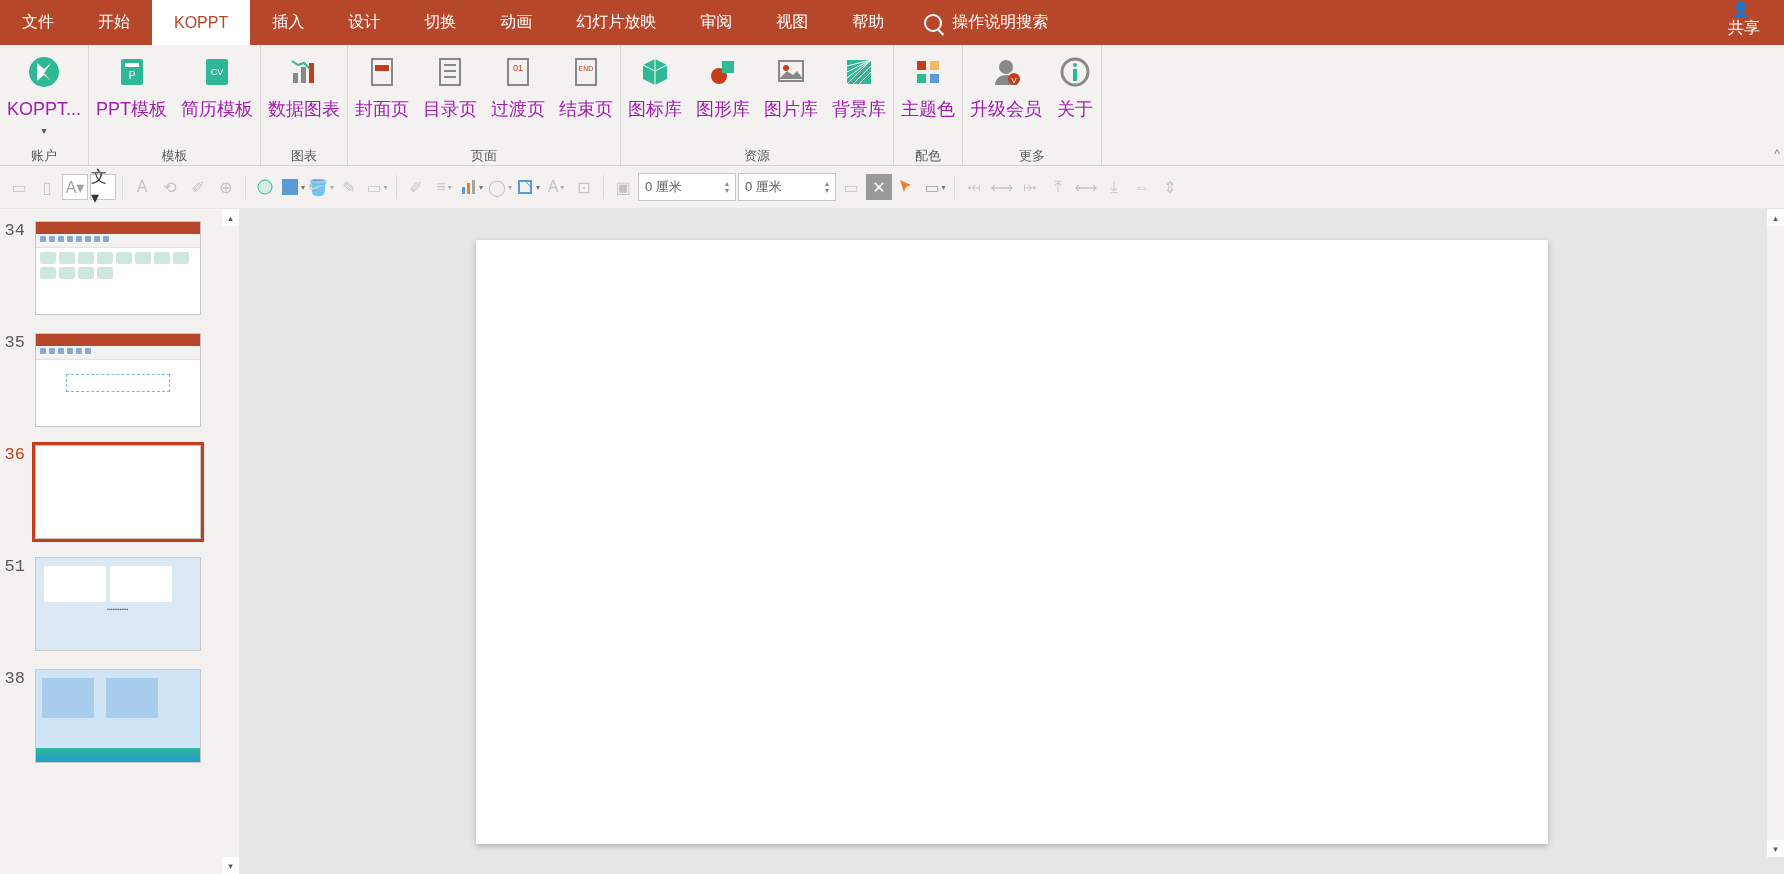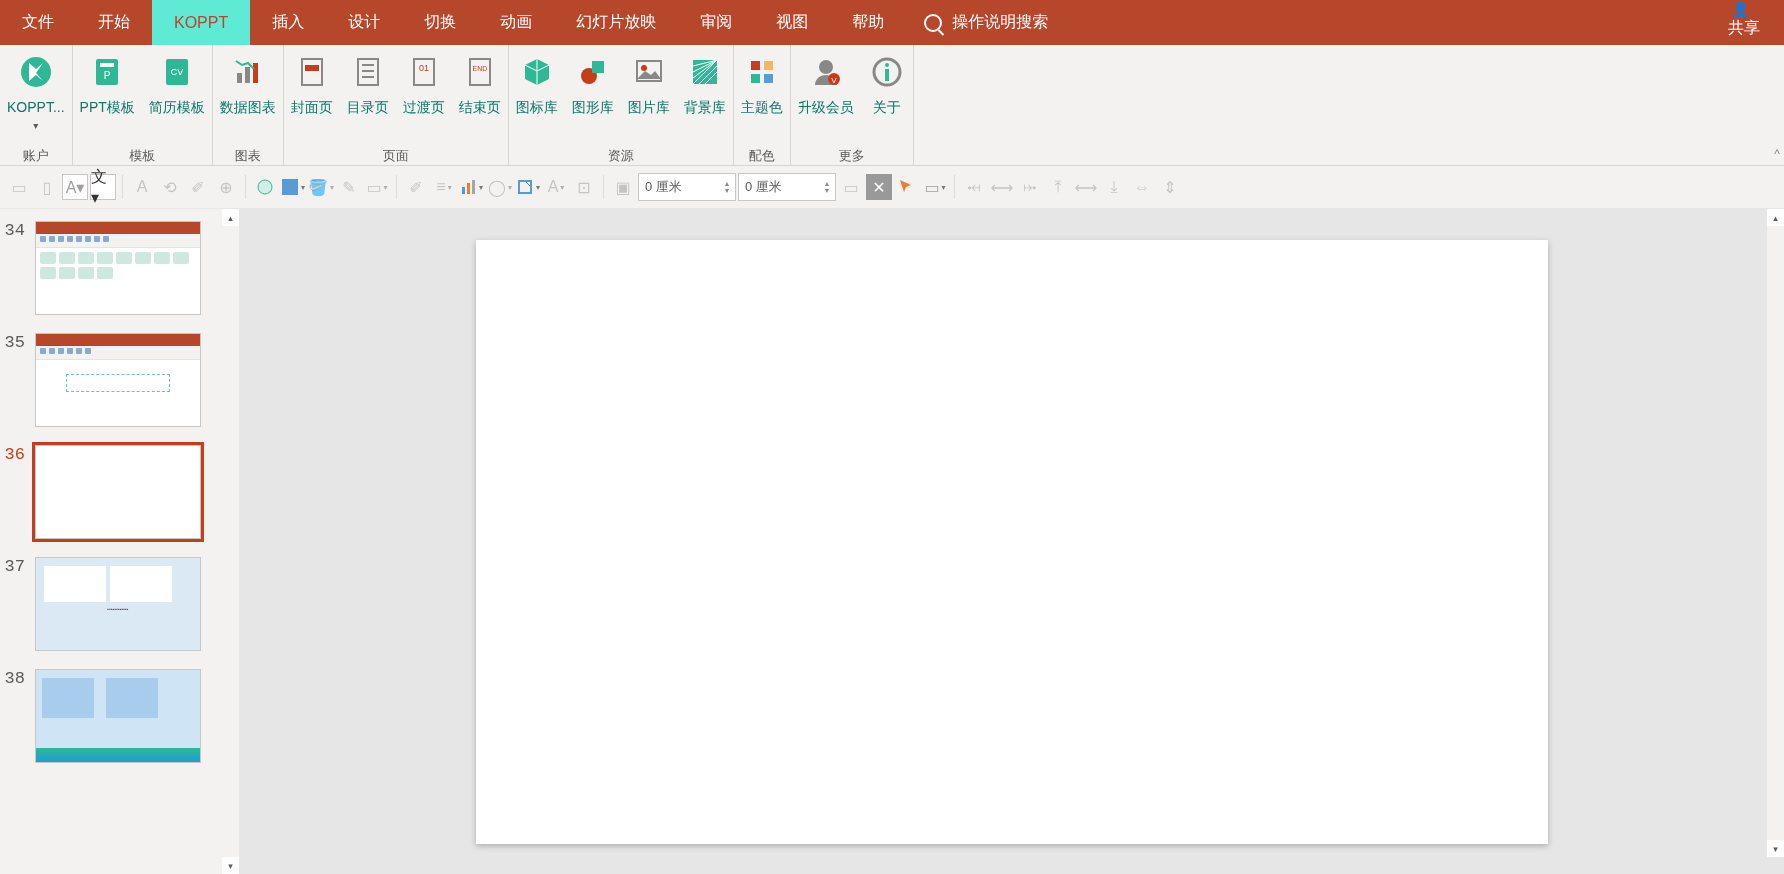--- a/index.html
+++ b/index.html
@@ -1,35 +1,35 @@
 <!DOCTYPE html>
 <html><head>
   <meta charset="utf-8">
   <style>
     * { margin: 0; padding: 0; box-sizing: border-box; font-family: "Microsoft YaHei", sans-serif; }
     body { width: 1784px; height: 874px; overflow: hidden; background: #f0f0f0; user-select: none; }
     
     
     .menubar { background: #b7472a; height: 45px; display: flex; align-items: stretch; color: #fff; position: relative; }
     .menubar .tab { padding: 0 22px; display: flex; align-items: center; font-size: 16px; cursor: pointer; }
-    .menubar .tab.active { background: #5eead4; color: #b7472a; }
+    .menubar .tab.active { background: #ffffff; color: #b7472a; }
     .menubar .search-wrap { display: flex; align-items: center; margin-left: 18px; font-size: 16px; color: #fff; }
     .menubar .search-icon { width: 18px; height: 18px; border: 2px solid #fff; border-radius: 50%; position: relative; margin-right: 10px; }
     .menubar .search-icon::after { content: ''; position: absolute; width: 2px; height: 7px; background: #fff; bottom: -6px; right: -2px; transform: rotate(-45deg); }
     .menubar .share { margin-left: auto; padding: 0 24px; display: flex; align-items: center; font-size: 16px; flex-direction: column; }
     .menubar .share-icon::before { content: '👤'; margin-right: 6px; font-size: 14px; opacity: .9; }
     
     
     .ribbon { background: #f3f2f1; display: flex; height: 121px; border-bottom: 1px solid #d5d5d5; }
     .ribbon-group { display: flex; flex-direction: column; align-items: stretch; border-right: 1px solid #d5d5d5; }
     .ribbon-group .buttons { display: flex; flex: 1; align-items: flex-start; padding-top: 8px; }
     .ribbon-group-label { text-align: center; font-size: 13px; color: #5a5a5a; padding: 4px 0 5px; }
     .rbtn { display: flex; flex-direction: column; align-items: center; justify-content: flex-start; padding: 2px 7px; cursor: pointer; min-width: 52px; height: 90px; }
     .rbtn .ico { width: 34px; height: 34px; display: flex; align-items: center; justify-content: center; margin-bottom: 10px; }
-    .rbtn .lbl { font-size: 14px; color: #0f766e; text-align: center; line-height: 1.2; white-space: pre; }
+    .rbtn .lbl { font-size: 18px; color: #a21caf; text-align: center; line-height: 1.2; white-space: pre; }
     .rbtn .caret { font-size: 10px; color: #5a5a5a; margin-top: 4px; }
     
     
     .ico svg { width: 34px; height: 34px; }
     .accent { color: #2fb895; }
     
     
     .toolbar2 { background: #f3f2f1; height: 43px; display: flex; align-items: center; padding: 0 6px; gap: 2px; border-bottom: 1px solid #e7e7e7; }
     .tb { width: 26px; height: 26px; display: flex; align-items: center; justify-content: center; color: #a0a0a0; cursor: pointer; position: relative; }
     .tb.disabled { opacity: .55; cursor: default; }
@@ -411,21 +411,21 @@
             <div style="padding:14px 30px;">
               <div style="height:18px;border:1px dashed #7bc;"></div>
             </div>
           </div>
       </div>
       <div class="slide-item active">
         <div class="slide-num">36</div>
         <div class="thumb"></div>
       </div>
       <div class="slide-item">
-        <div class="slide-num">37</div>
+        <div class="slide-num">51</div>
         <div class="thumb chart"><div class="c"></div><div class="c"></div><div style="font-size:5px;color:#556;text-align:center;margin-top:2px;">▪▪▪▪▪▪▪▪▪▪▪▪</div></div>
       </div>
       <div class="slide-item">
         <div class="slide-num">38</div>
         <div class="thumb blue"><span class="box"></span><span class="box"></span><div class="ftr"></div></div>
       </div>
     </div>
     <div class="scrollbar">
       <div class="scroll-btn">▴</div>
       <div class="scroll-track"></div>

